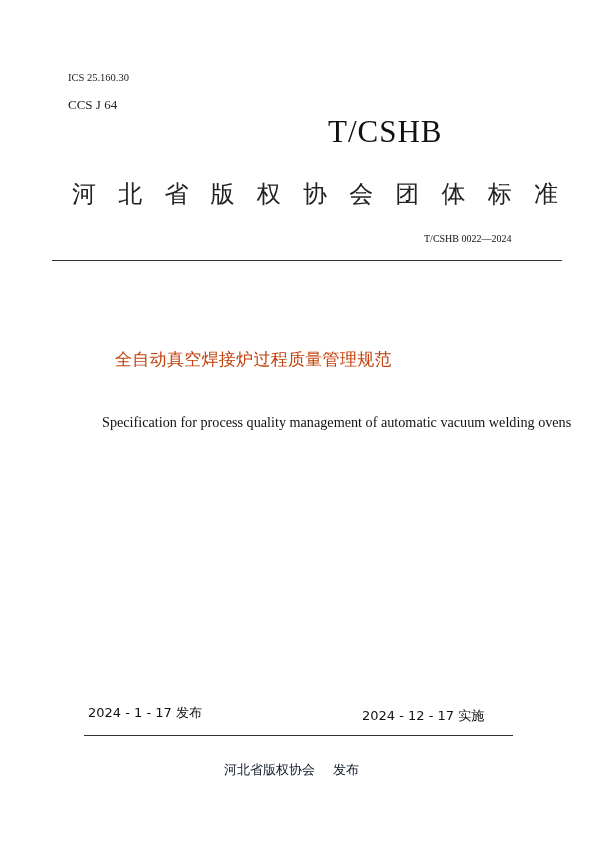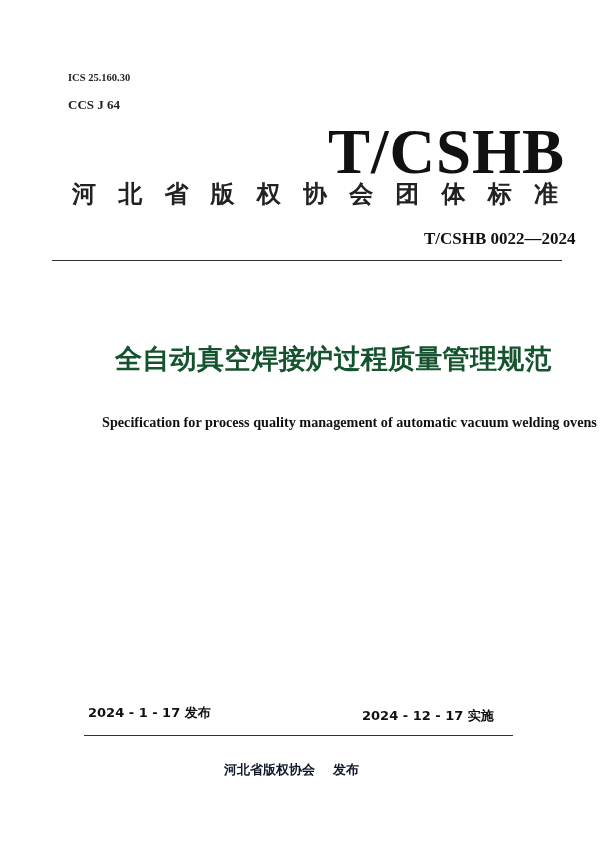--- a/index.html
+++ b/index.html
@@ -1,34 +1,34 @@
 <!DOCTYPE html>
 <html><head>
   <meta charset="utf-8">
   <style>
     html, body { margin: 0; padding: 0; background: #ffffff; }
     body { width: 600px; height: 849px; position: relative; overflow: hidden; color: #111; }
-    .abs { position: absolute; white-space: nowrap; font-weight: bold; }
+    .abs { position: absolute; white-space: nowrap; }
     .serif { font-family: "Liberation Serif", "DejaVu Serif", serif; }
     .sans { font-family: "DejaVu Sans", "Liberation Sans", sans-serif; }
 
     .ics { left: 68px; top: 72px; font-size: 10.5px; color: #222; }
     .ccs { left: 68px; top: 97px; font-size: 13px; color: #222; }
 
-    .brand { left: 328px; top: 104px; font-size: 63px; line-height: 56px; letter-spacing: 1px; color: #111; margin-top: 20px; }
+    .brand { left: 328px; top: 104px; font-size: 31px; line-height: 56px; letter-spacing: 1px; color: #111; }
 
     .org-heading { left: 72px; top: 177px; width: 486px; display: flex; justify-content: space-between;
                    font-size: 24px; line-height: 34px; color: #222; }
     .org-heading span { display: inline-block; }
 
-    .std-code { left: 424px; top: 230px; font-size: 17px; line-height: 18px; color: #111; }
+    .std-code { left: 424px; top: 230px; font-size: 10px; line-height: 18px; color: #111; }
 
     .rule-top { left: 52px; top: 260px; width: 510px; height: 0; border-top: 1.3px solid #333; }
 
-    .title-zh { left: 115px; top: 341px; font-size: 27px; line-height: 36px; color: #14532d; letter-spacing: 0.3px; }
+    .title-zh { left: 115px; top: 341px; font-size: 17px; line-height: 36px; color: #c2410c; letter-spacing: 0.3px; }
 
     .title-en { left: 90px; top: 412px; font-size: 14.2px; line-height: 20px; color: #111; margin-left: 12px; }
 
     .date-pub { left: 88px; top: 703px; font-size: 13px; line-height: 20px; color: #111; }
     .date-impl { left: 362px; top: 706px; font-size: 13px; line-height: 20px; color: #111; }
 
     .rule-bottom { left: 84px; top: 735px; width: 429px; height: 0; border-top: 1.3px solid #333; }
 
     .issuer { left: 224px; top: 760px; font-size: 13px; line-height: 20px; color: #0f172a; }
     .issuer .gap { display: inline-block; width: 18px; }

